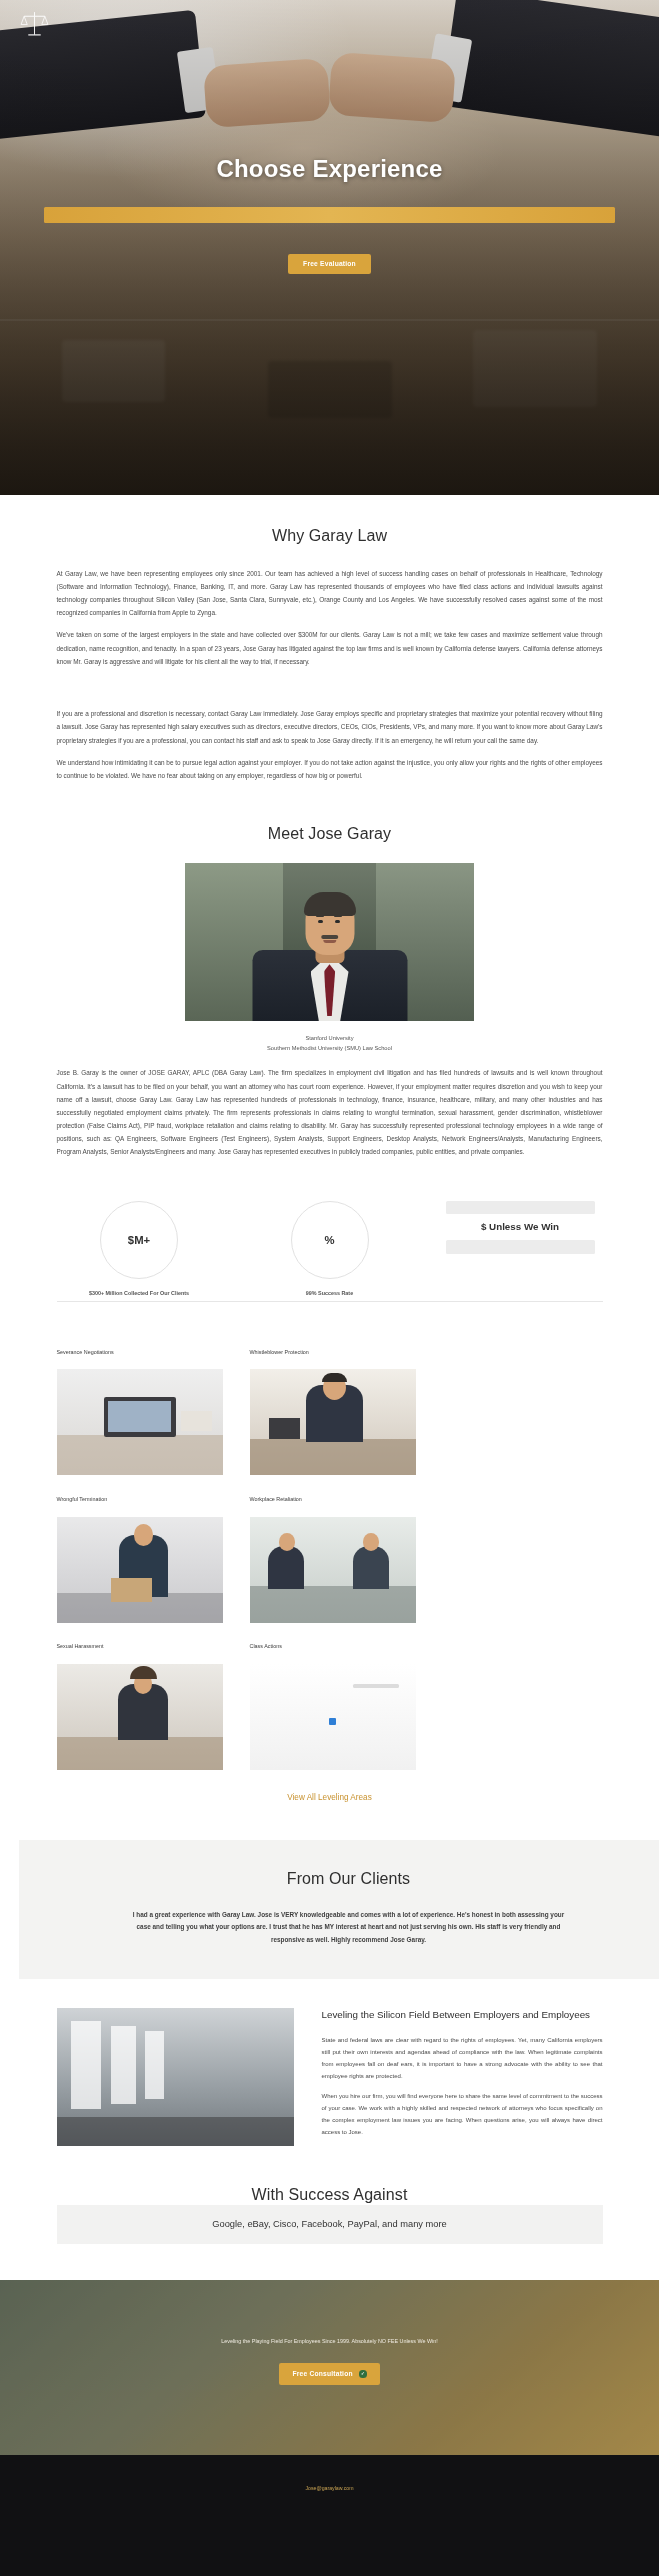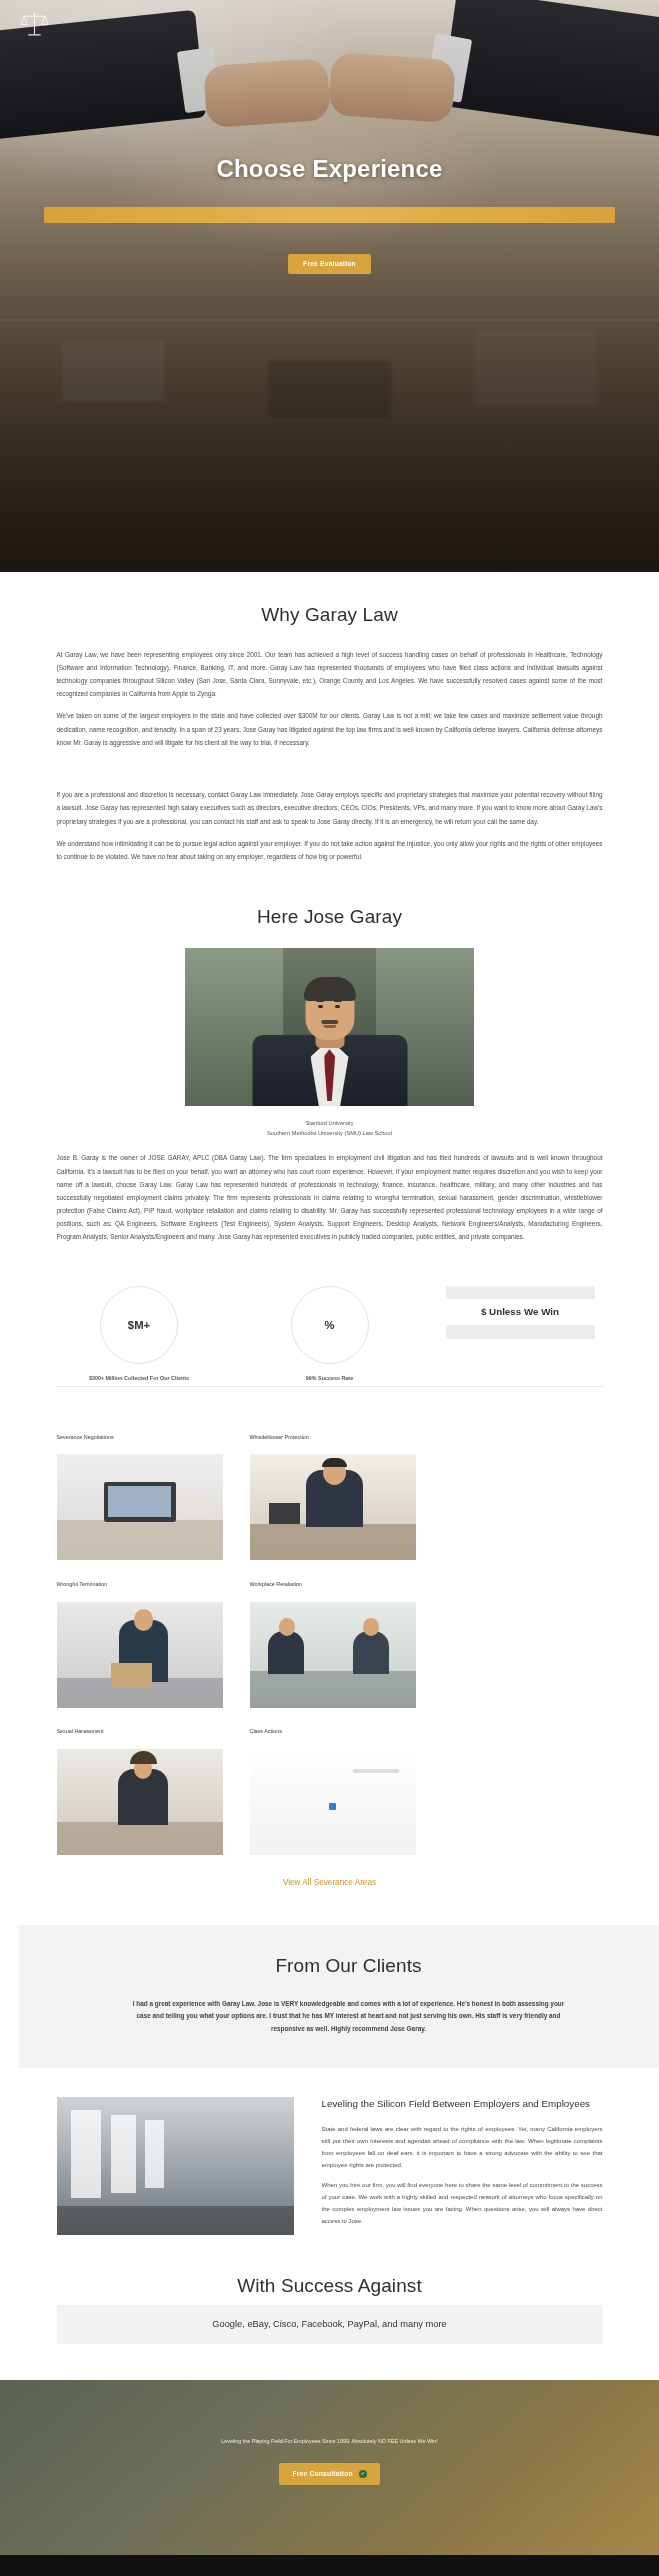--- a/index.html
+++ b/index.html
@@ -8,21 +8,21 @@
     background: #ffffff;
     font-family: "Liberation Sans", sans-serif;
     color: #3a3a3a;
   }
   body { width: 659px; }
 
   
   .hero {
     position: relative;
     width: 659px;
-    height: 572px;
+    height: 495px;
     overflow: hidden;
     background: linear-gradient(180deg,#cbb9a3 0%, #b8a58e 35%, #8e7d68 100%);
   }
   .hero-photo {
     position: absolute; inset: 0;
     background:
       radial-gradient(ellipse 289px 113px at 46% 30%, rgba(255,232,205,0.55) 0%, rgba(255,232,205,0) 70%),
       radial-gradient(ellipse 361px 196px at 18% 10%, rgba(250,248,245,0.85) 0%, rgba(250,248,245,0) 65%),
       linear-gradient(180deg,#efe7dc 0%, #d8c7ae 22%, #a48f74 48%, #6d5b45 72%, #42362a 100%);
   }
@@ -91,21 +91,21 @@
     letter-spacing: 0.2px;
     cursor: pointer;
   }
   .hero-btn-wrap { margin-top: 31px; }
 
   
   .section { width: 659px; padding: 0 0; }
   .narrow { width: 546px; margin: 0 auto; }
   h2.sec-title {
     text-align: center;
-    font-size: 19px;
+    font-size: 16px;
     font-weight: normal;
     color: #2f2f2f;
     letter-spacing: 0.1px;
   }
   p.body {
     font-size: 6.4px;
     line-height: 2.05;
     color: #4a4a4a;
     text-align: justify;
     margin-bottom: 9.3px;
@@ -223,21 +223,21 @@
     background: linear-gradient(180deg,#cfd3d6 0%, #9aa1a6 55%, #6f767b 100%);
     position: relative; overflow:hidden;
   }
   .lev-photo .win { position:absolute; background: rgba(255,255,255,.75); }
   .lev-text { flex:1; }
   .lev-title { font-size: 9.8px; color:#2f2f2f; line-height:1.5; margin-bottom: 11.3px; }
   .lev-text p { font-size: 6px; line-height: 2.0; color:#4a4a4a; margin-bottom: 8.2px; text-align: justify; }
 
   
   .success { background:#fff; padding: 13.4px 0 36px; }
-  .success h2 { margin-bottom: 8px; text-align: center; }
+  .success h2 { margin-bottom: 1px; text-align: center; }
   .success-bar {
     width: 546px; margin: 0 auto; height: 39px;
     background: #f2f2f1;
     display:flex; align-items:center; justify-content:center;
     font-size: 9.3px; color:#333;
   }
 
   
   .cta {
     position: relative;
@@ -309,21 +309,21 @@
 </div>
 
 <div class="section pros">
   <div class="narrow">
     <p class="body">If you are a professional and discretion is necessary, contact Garay Law immediately. Jose Garay employs specific and proprietary strategies that maximize your potential recovery without filing a lawsuit. Jose Garay has represented high salary executives such as directors, executive directors, CEOs, CIOs, Presidents, VPs, and many more. If you want to know more about Garay Law's proprietary strategies if you are a professional, you can contact his staff and ask to speak to Jose Garay directly. If it is an emergency, he will return your call the same day.</p>
     <p class="body">We understand how intimidating it can be to pursue legal action against your employer. If you do not take action against the injustice, you only allow your rights and the rights of other employees to continue to be violated. We have no fear about taking on any employer, regardless of how big or powerful.</p>
   </div>
 </div>
 
 <div class="section meet">
-  <h2 class="sec-title">Here Jose Garay</h2>
+  <h2 class="sec-title">Meet Jose Garay</h2>
   <div class="portrait-wrap">
     <div class="portrait">
       <div class="pz p-bg-left"></div>
       <div class="pz p-bg-right"></div>
       <div class="pz p-suit"></div>
       <div class="pz p-shirt"></div>
       <div class="pz p-tie"></div>
       <div class="pz p-neck"></div>
       <div class="pz p-head"></div>
       <div class="pz p-hair"></div>
@@ -419,21 +419,21 @@
 
     <div class="card">
       <div class="card-label">Class Actions</div>
       <div class="thumb t6">
         <div class="shape line-gray" style="left:103px;top:20.6px;width:46px;"></div>
         <div class="shape blue-dot" style="left:79px;top:54px;"></div>
       </div>
     </div>
 
   </div>
-  <a class="viewall" href="#">View All Severance Areas</a>
+  <a class="viewall" href="#">View All Leveling Areas</a>
 </div>
 
 <div class="section clients">
   <h2 class="sec-title">From Our Clients</h2>
   <div class="quote">I had a great experience with Garay Law. Jose is VERY knowledgeable and comes with a lot of experience. He's honest in both assessing your case and telling you what your options are. I trust that he has MY interest at heart and not just serving his own. His staff is very friendly and responsive as well. Highly recommend Jose Garay.</div>
 </div>
 
 <div class="section leveling">
   <div class="lev-row">
     <div class="lev-photo">

